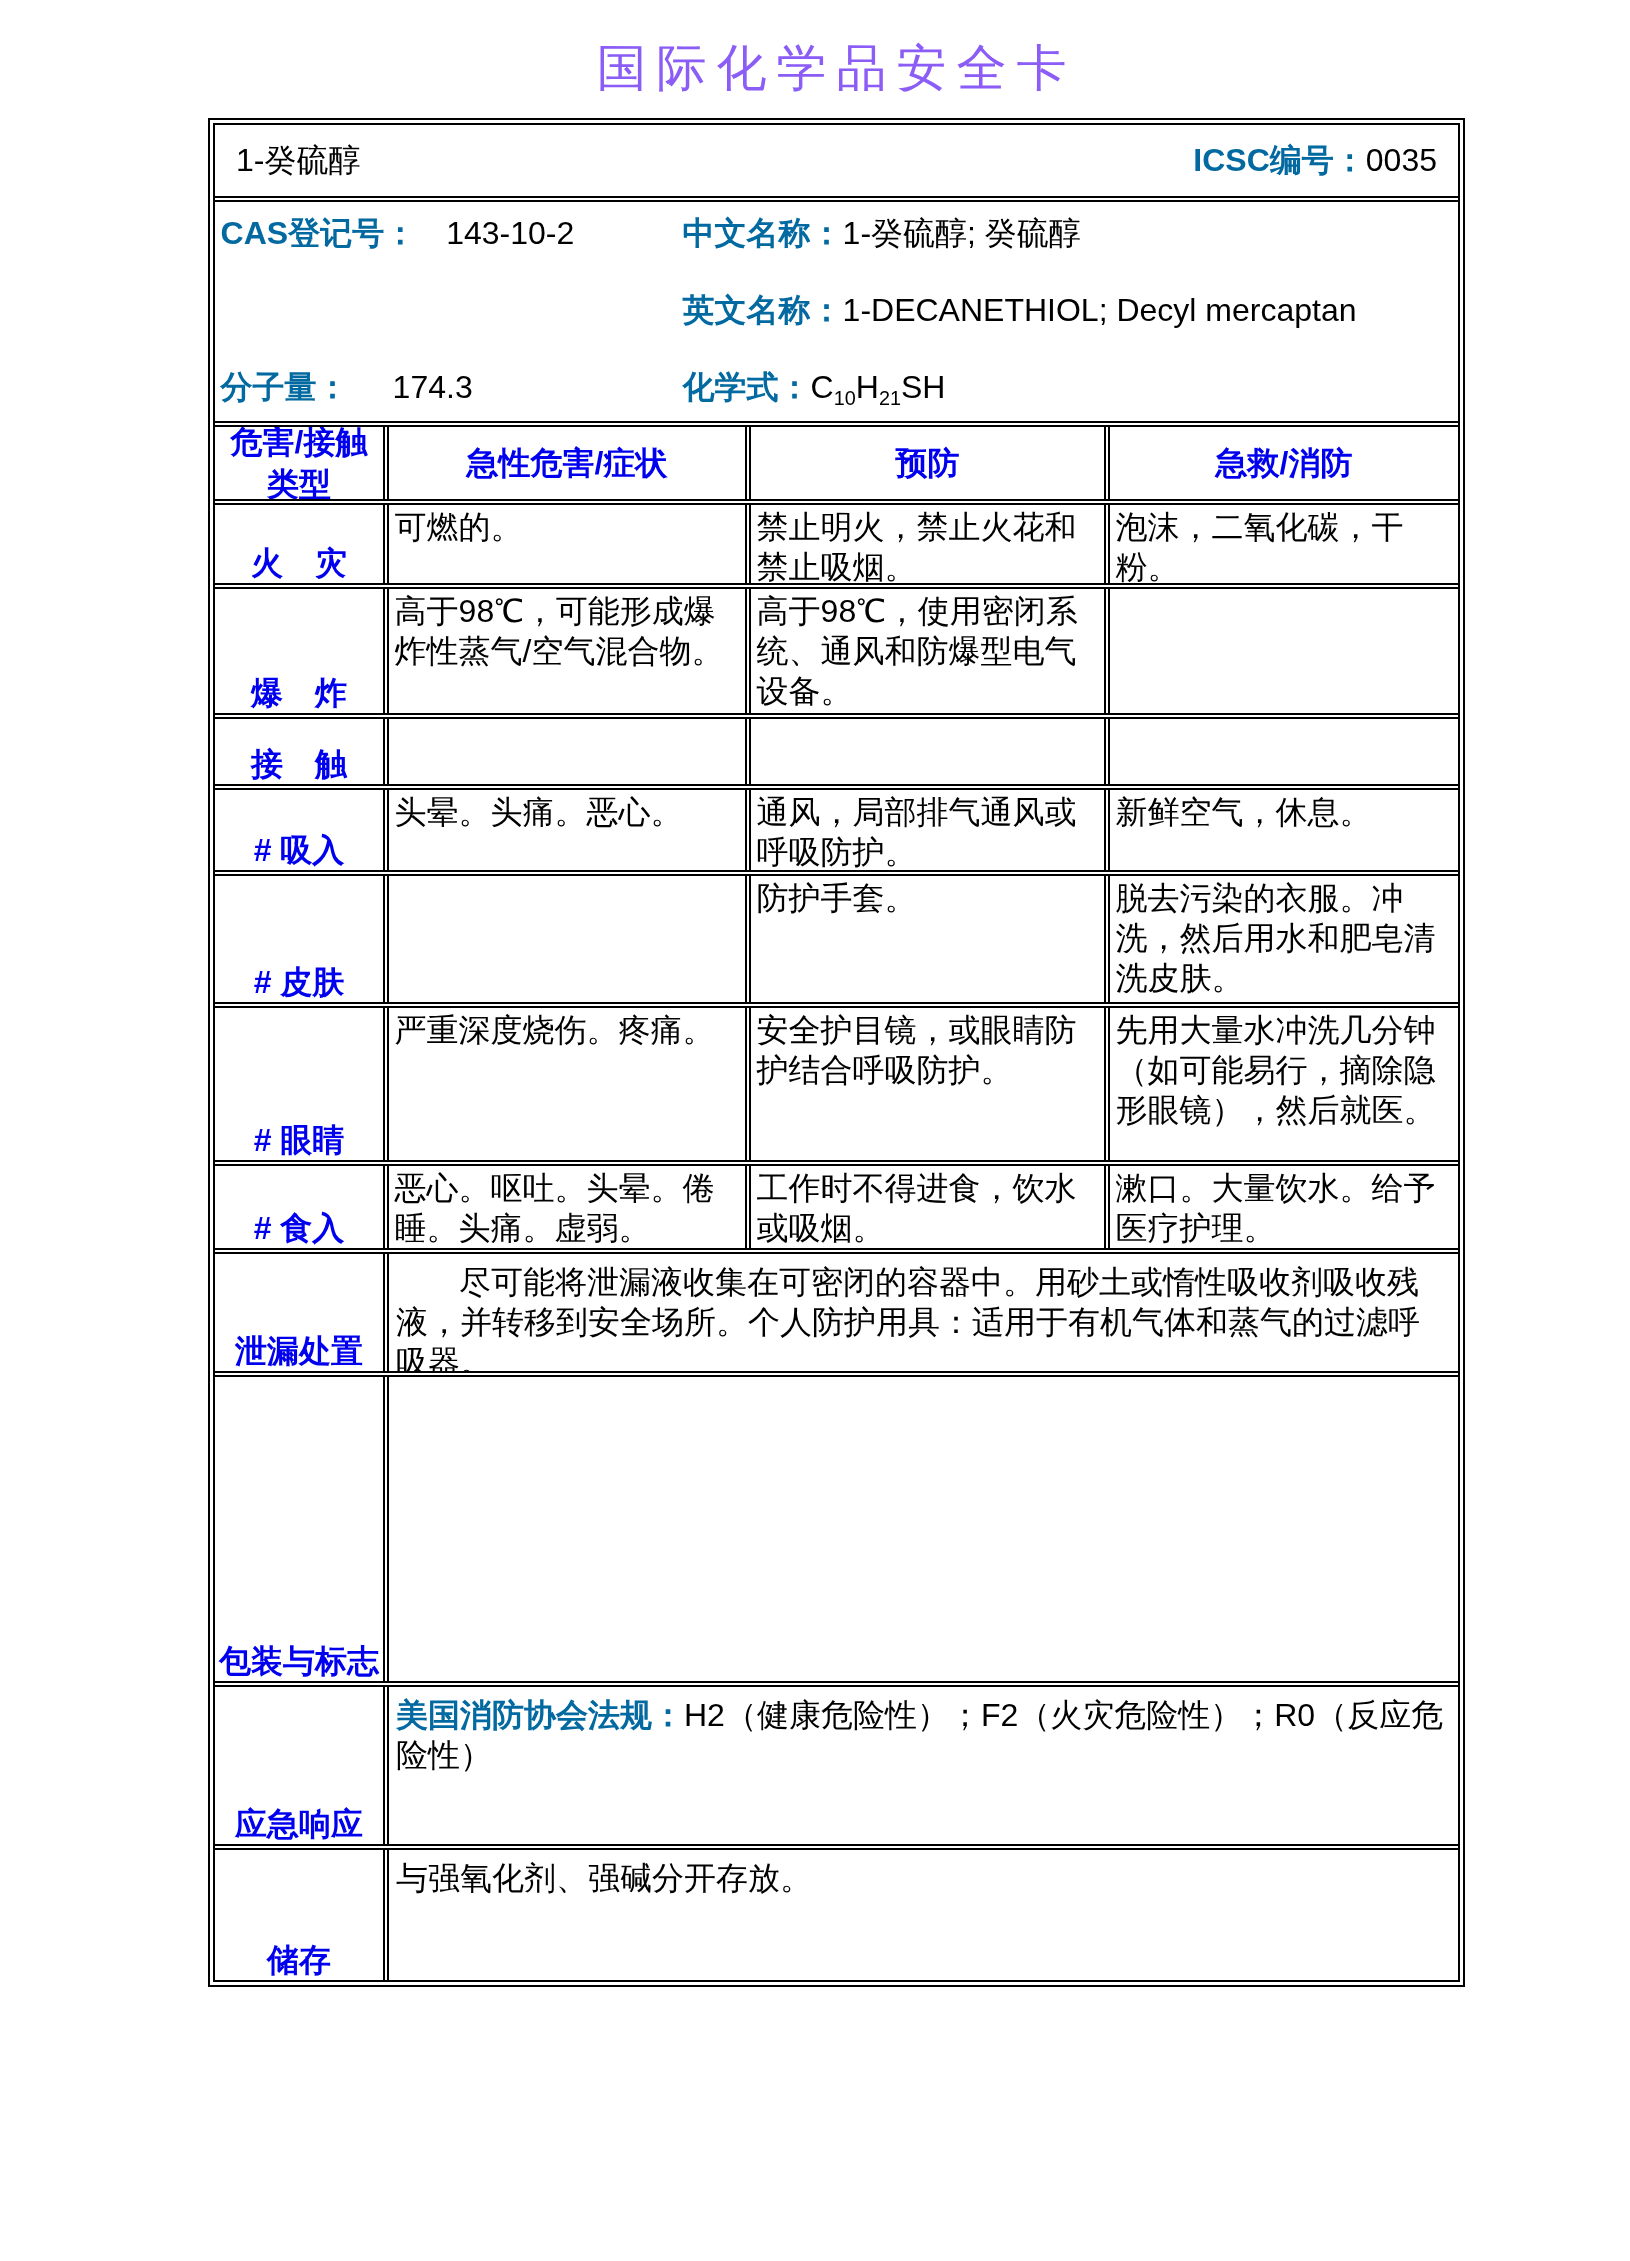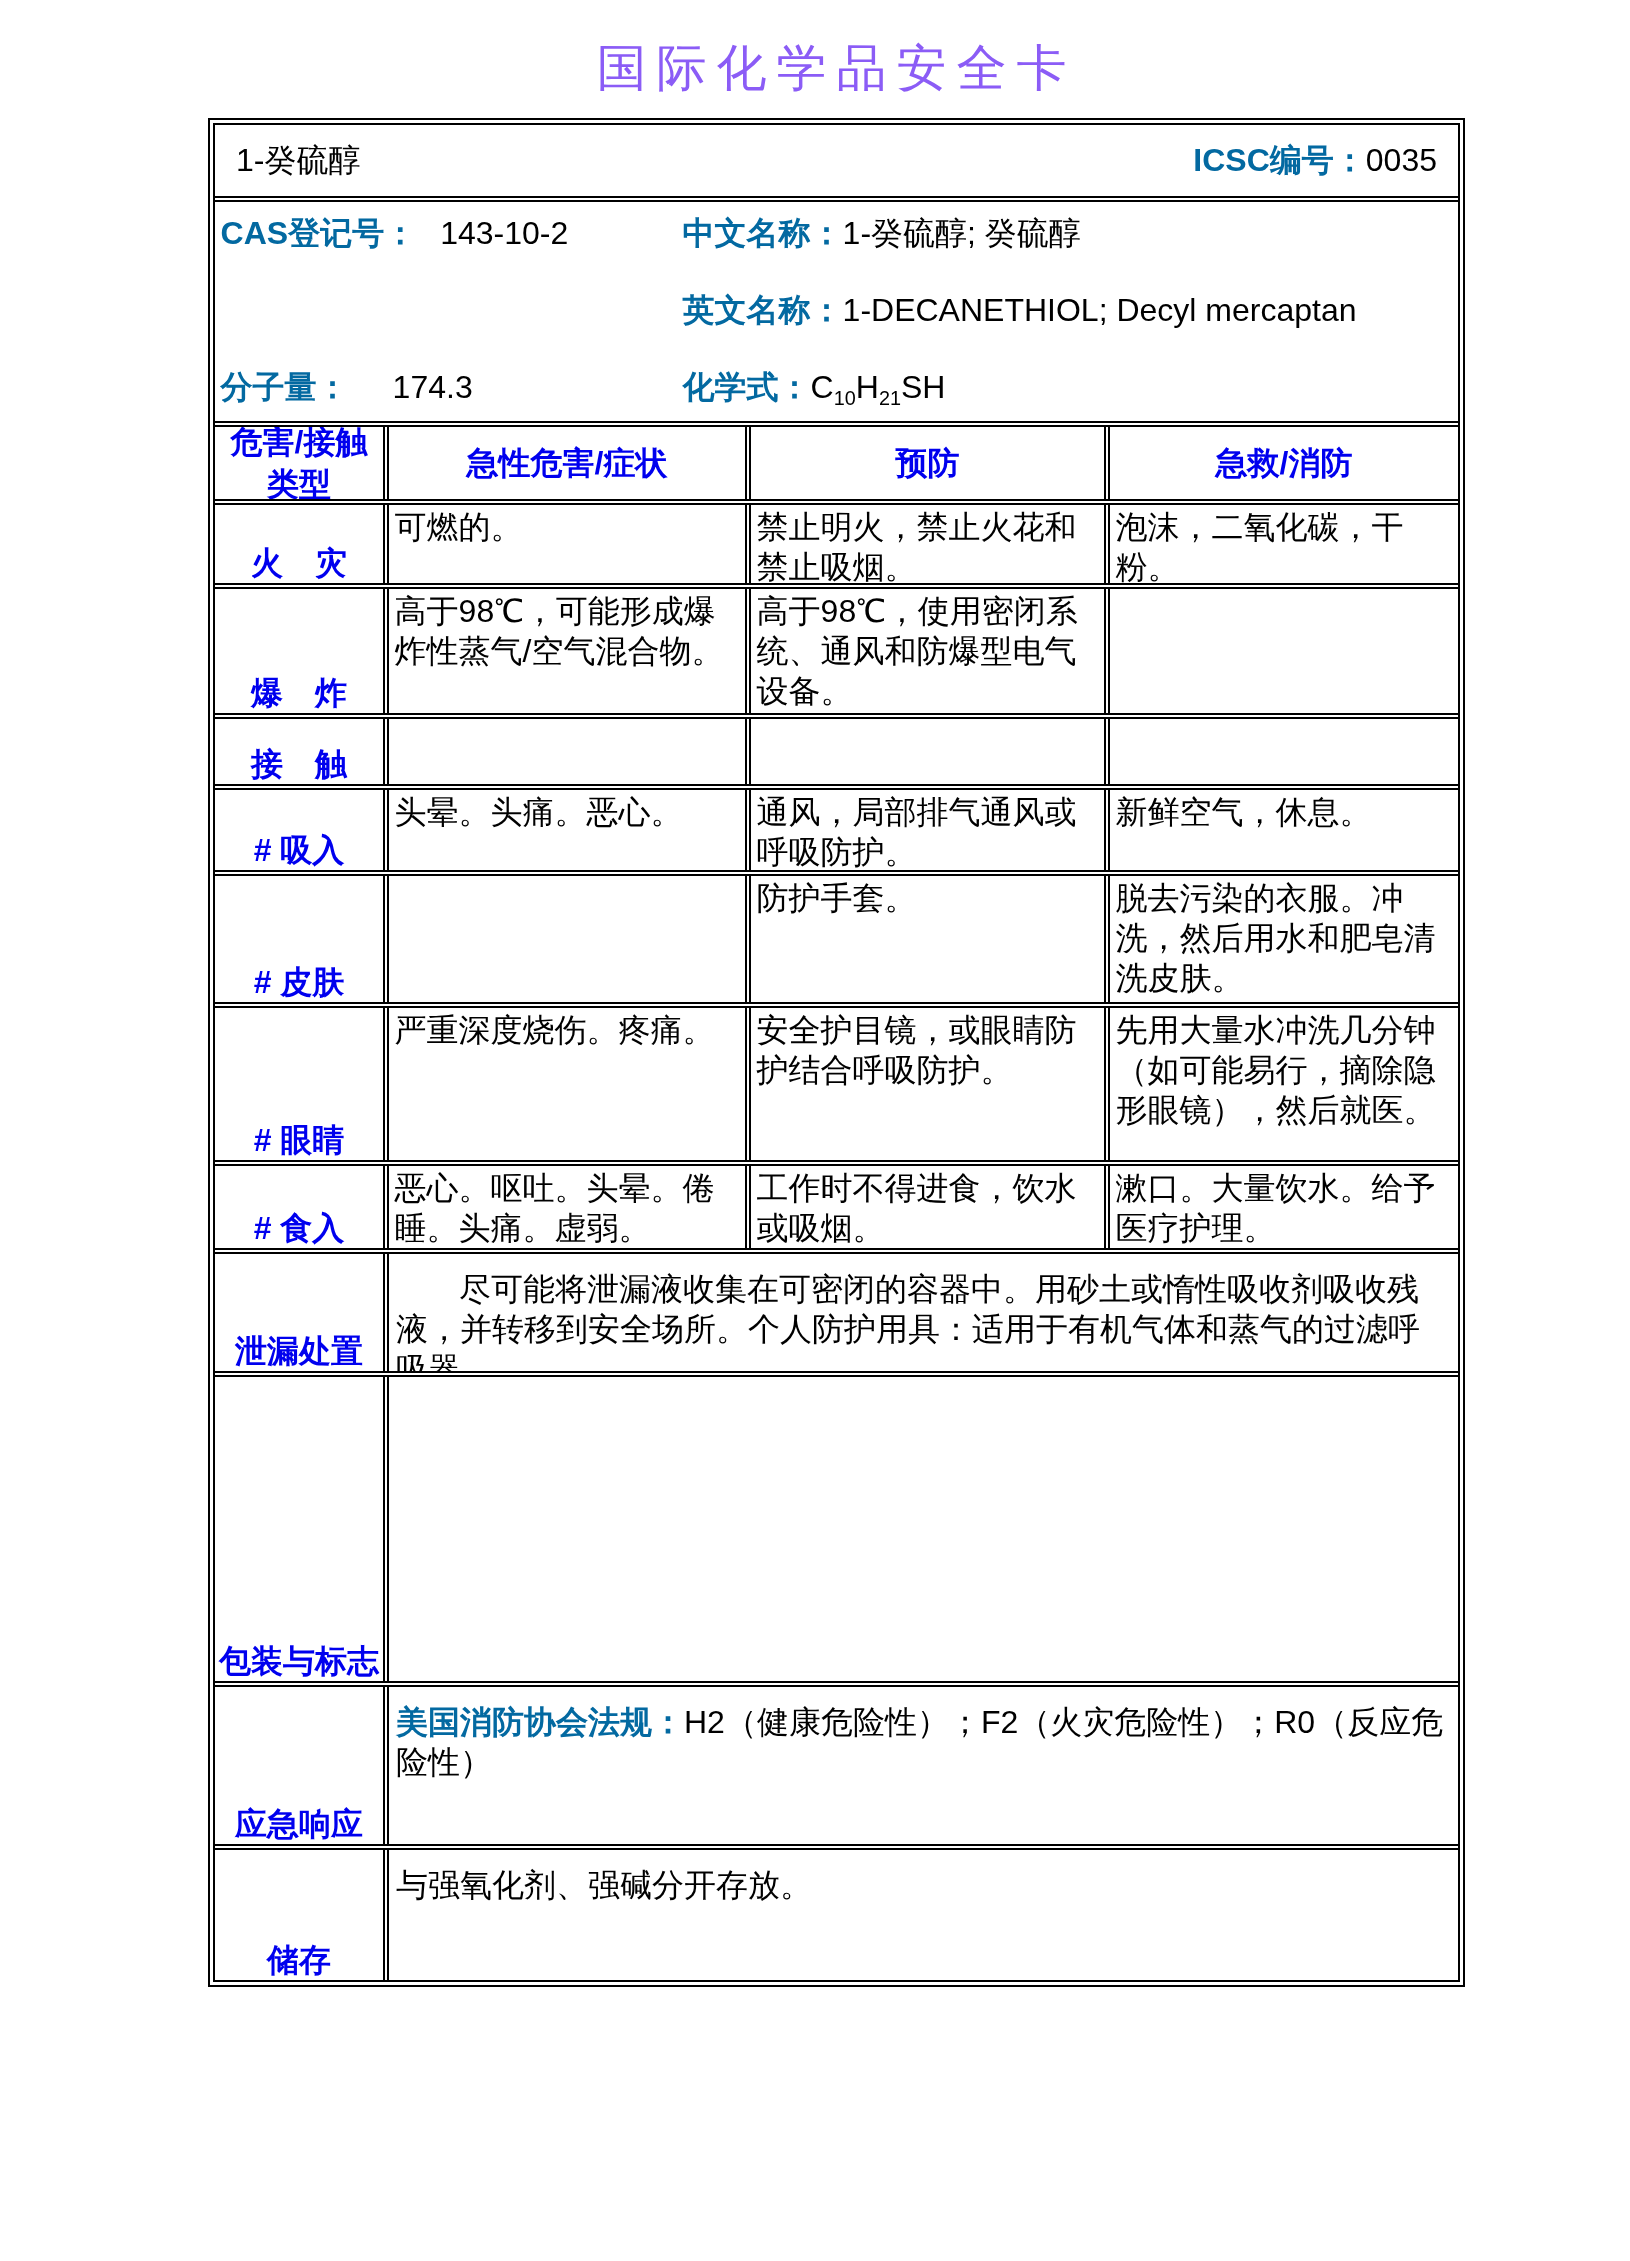--- a/index.html
+++ b/index.html
@@ -76,21 +76,21 @@
     width:462px;
     display:flex;flex-direction:column;justify-content:space-between;
     font-size:32px;
   }
   .ident-right{
     flex:1;
     display:flex;flex-direction:column;justify-content:space-between;
     font-size:32px;
   }
   .ident-line{white-space:nowrap;}
-  .val-gap{margin-left:24px;}
+  .val-gap{margin-left:30px;}
   .val-gap-wide{margin-left:44px;}
   sub{
     font-size:0.62em;
     vertical-align:-0.35em;
     line-height:0;
   }
   
   .row-c{height:78px;}
   .row-c .cell{
     display:flex;align-items:center;justify-content:center;
@@ -107,21 +107,21 @@
   .row-cont{height:71px;}
   .row-inh{height:86px;}
   .row-skin{height:132px;}
   .row-eyes{height:158px;}
   .row-ing{height:88px;}
   
   .row-spill{height:123px;}
   .row-pack{height:310px;}
   .row-emerg{height:163px;}
   .row-store{height:130px;}
-  .sect-content{padding:15px 7px;}
+  .sect-content{padding:8px 7px;}
   .indent2{text-indent:63px;}
 </style>
 </head>
 <body>
 
 <div class="page">
 
   <h1 class="title">国际化学品安全卡</h1>
 
   <div class="t">

